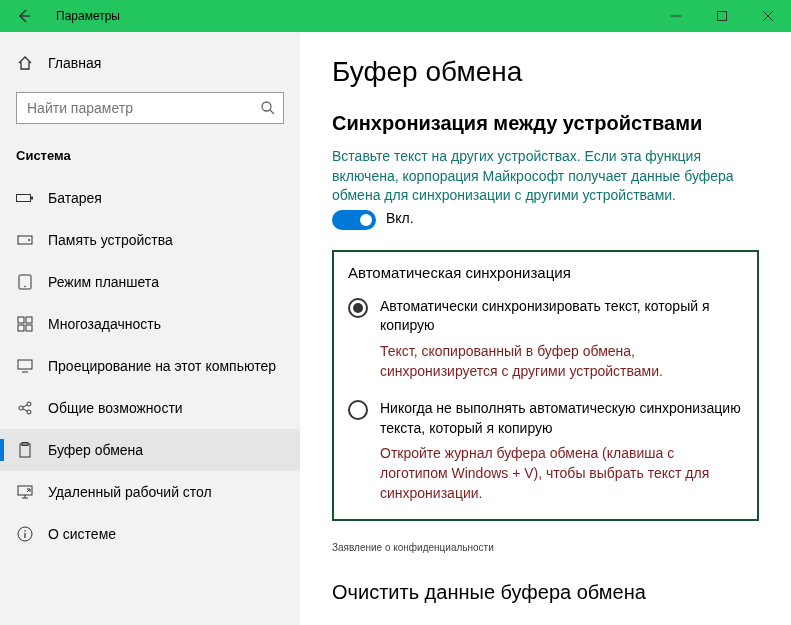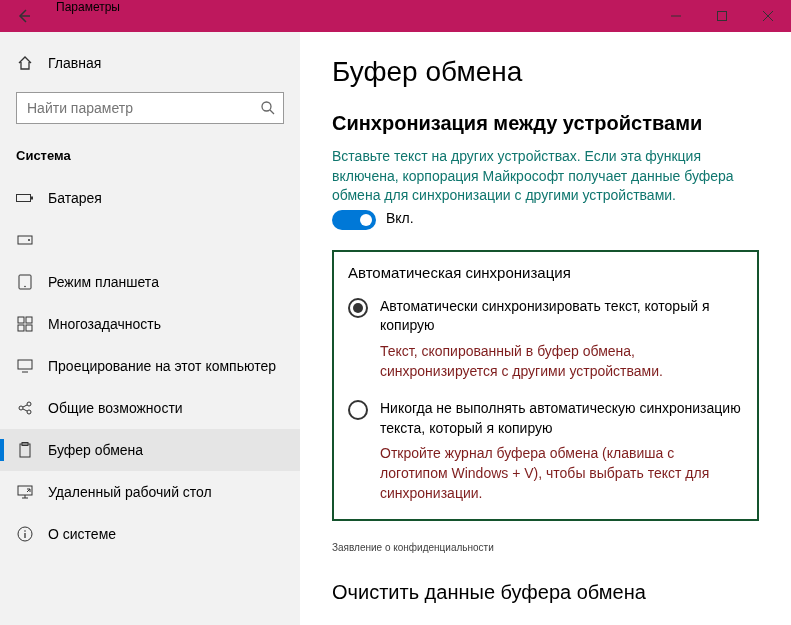--- a/index.html
+++ b/index.html
@@ -1,18 +1,18 @@
 <!DOCTYPE html>
 <html><head>
 <meta charset="utf-8">
 <style>
 * { margin: 0; padding: 0; box-sizing: border-box; font-family: "Segoe UI", Arial, sans-serif; }
 body { width: 791px; height: 625px; background: #fff; overflow: hidden; position: relative; }
 
-.titlebar { height: 32px; display: flex; align-items: flex-start; background: #be185d; }
+.titlebar { height: 32px; display: flex; align-items: center; background: #22c55e; }
 .back-btn { width: 48px; height: 32px; display: flex; align-items: center; justify-content: center; }
 .title { font-size: 12px; color: #000; padding-left: 8px; }
 .win-controls { margin-left: auto; display: flex; }
 .win-btn { width: 46px; height: 32px; display: flex; align-items: center; justify-content: center; }
 
 .container { display: flex; height: calc(100% - 32px); }
 
 .sidebar { width: 300px; background: #f2f2f2; padding: 12px 0 0 0; overflow-y: auto; }
 .nav-home { display: flex; align-items: center; padding: 10px 16px; font-size: 14px; gap: 14px; }
 .search-wrap { padding: 10px 16px 16px 16px; }
@@ -110,20 +110,21 @@
         </span>
       <span>Батарея</span>
     </div>
     <div class="nav-item">
       <span class="nav-icon">
           <svg width="16" height="16" viewBox="0 0 16 16">
             <rect x="1" y="4" width="14" height="8" stroke="#333" fill="none"></rect>
             <circle cx="12" cy="8" r="1" fill="#333"></circle>
           </svg>
         </span>
+      <span>Память устройства</span>
     </div>
     <div class="nav-item">
       <span class="nav-icon">
           <svg width="16" height="16" viewBox="0 0 16 16">
             <rect x="2" y="1" width="12" height="14" rx="1" stroke="#333" fill="none"></rect>
             <circle cx="8" cy="12.5" r="0.8" fill="#333"></circle>
           </svg>
         </span>
       <span>Режим планшета</span>
     </div>

